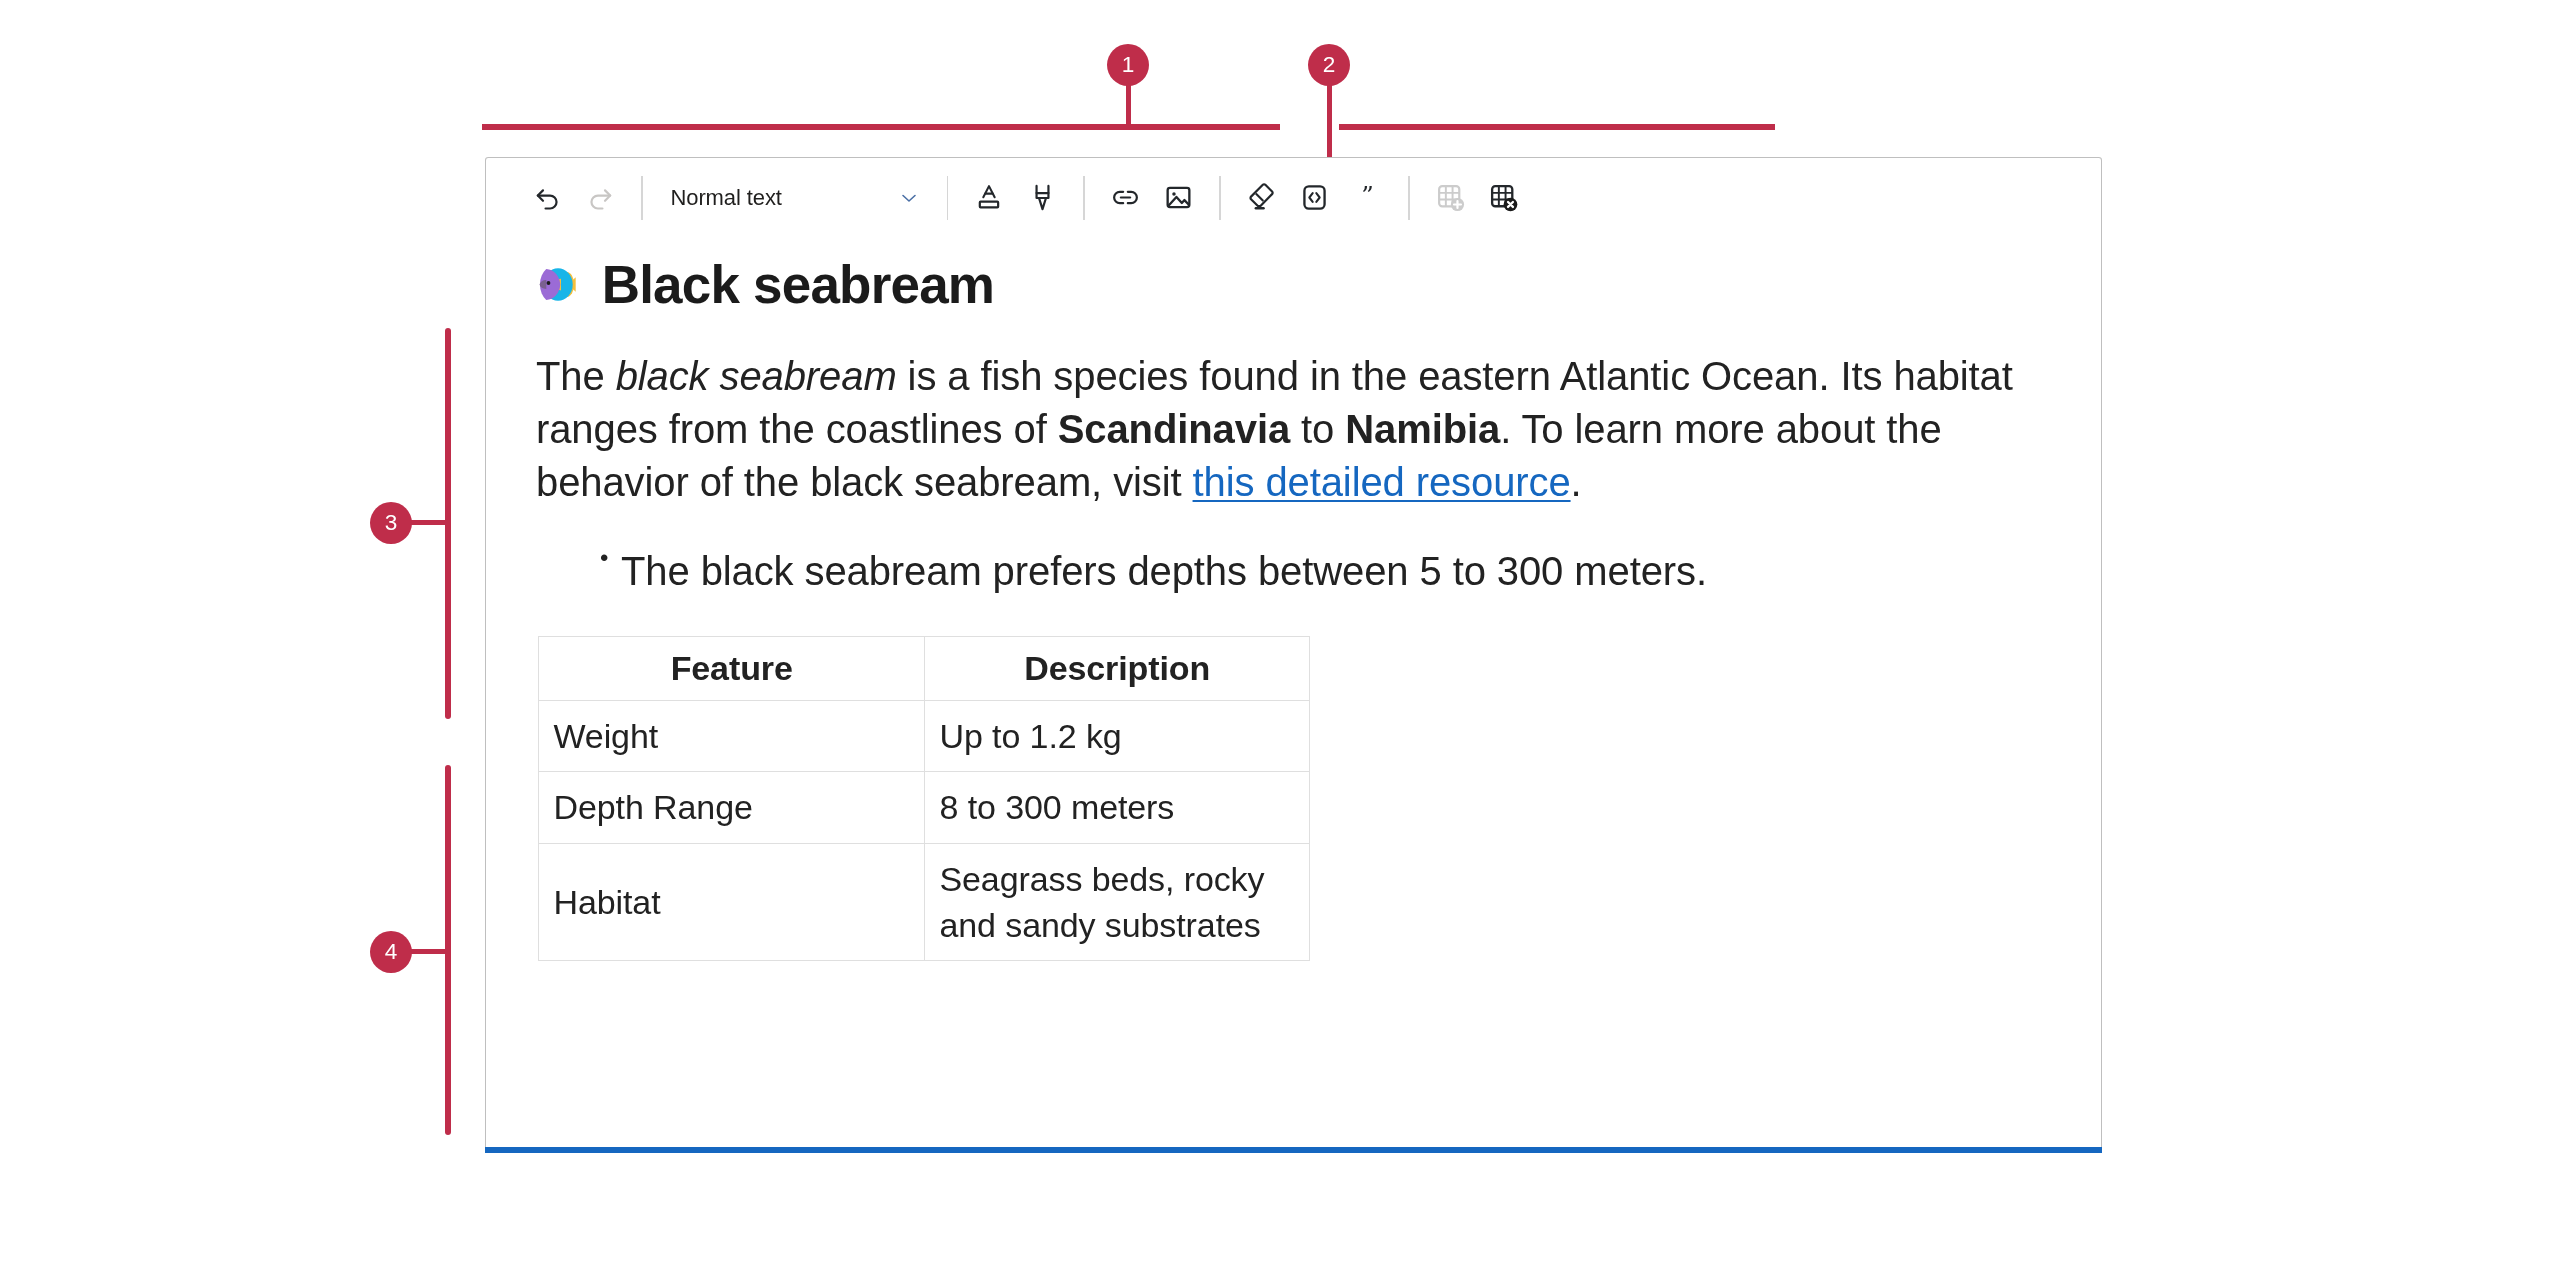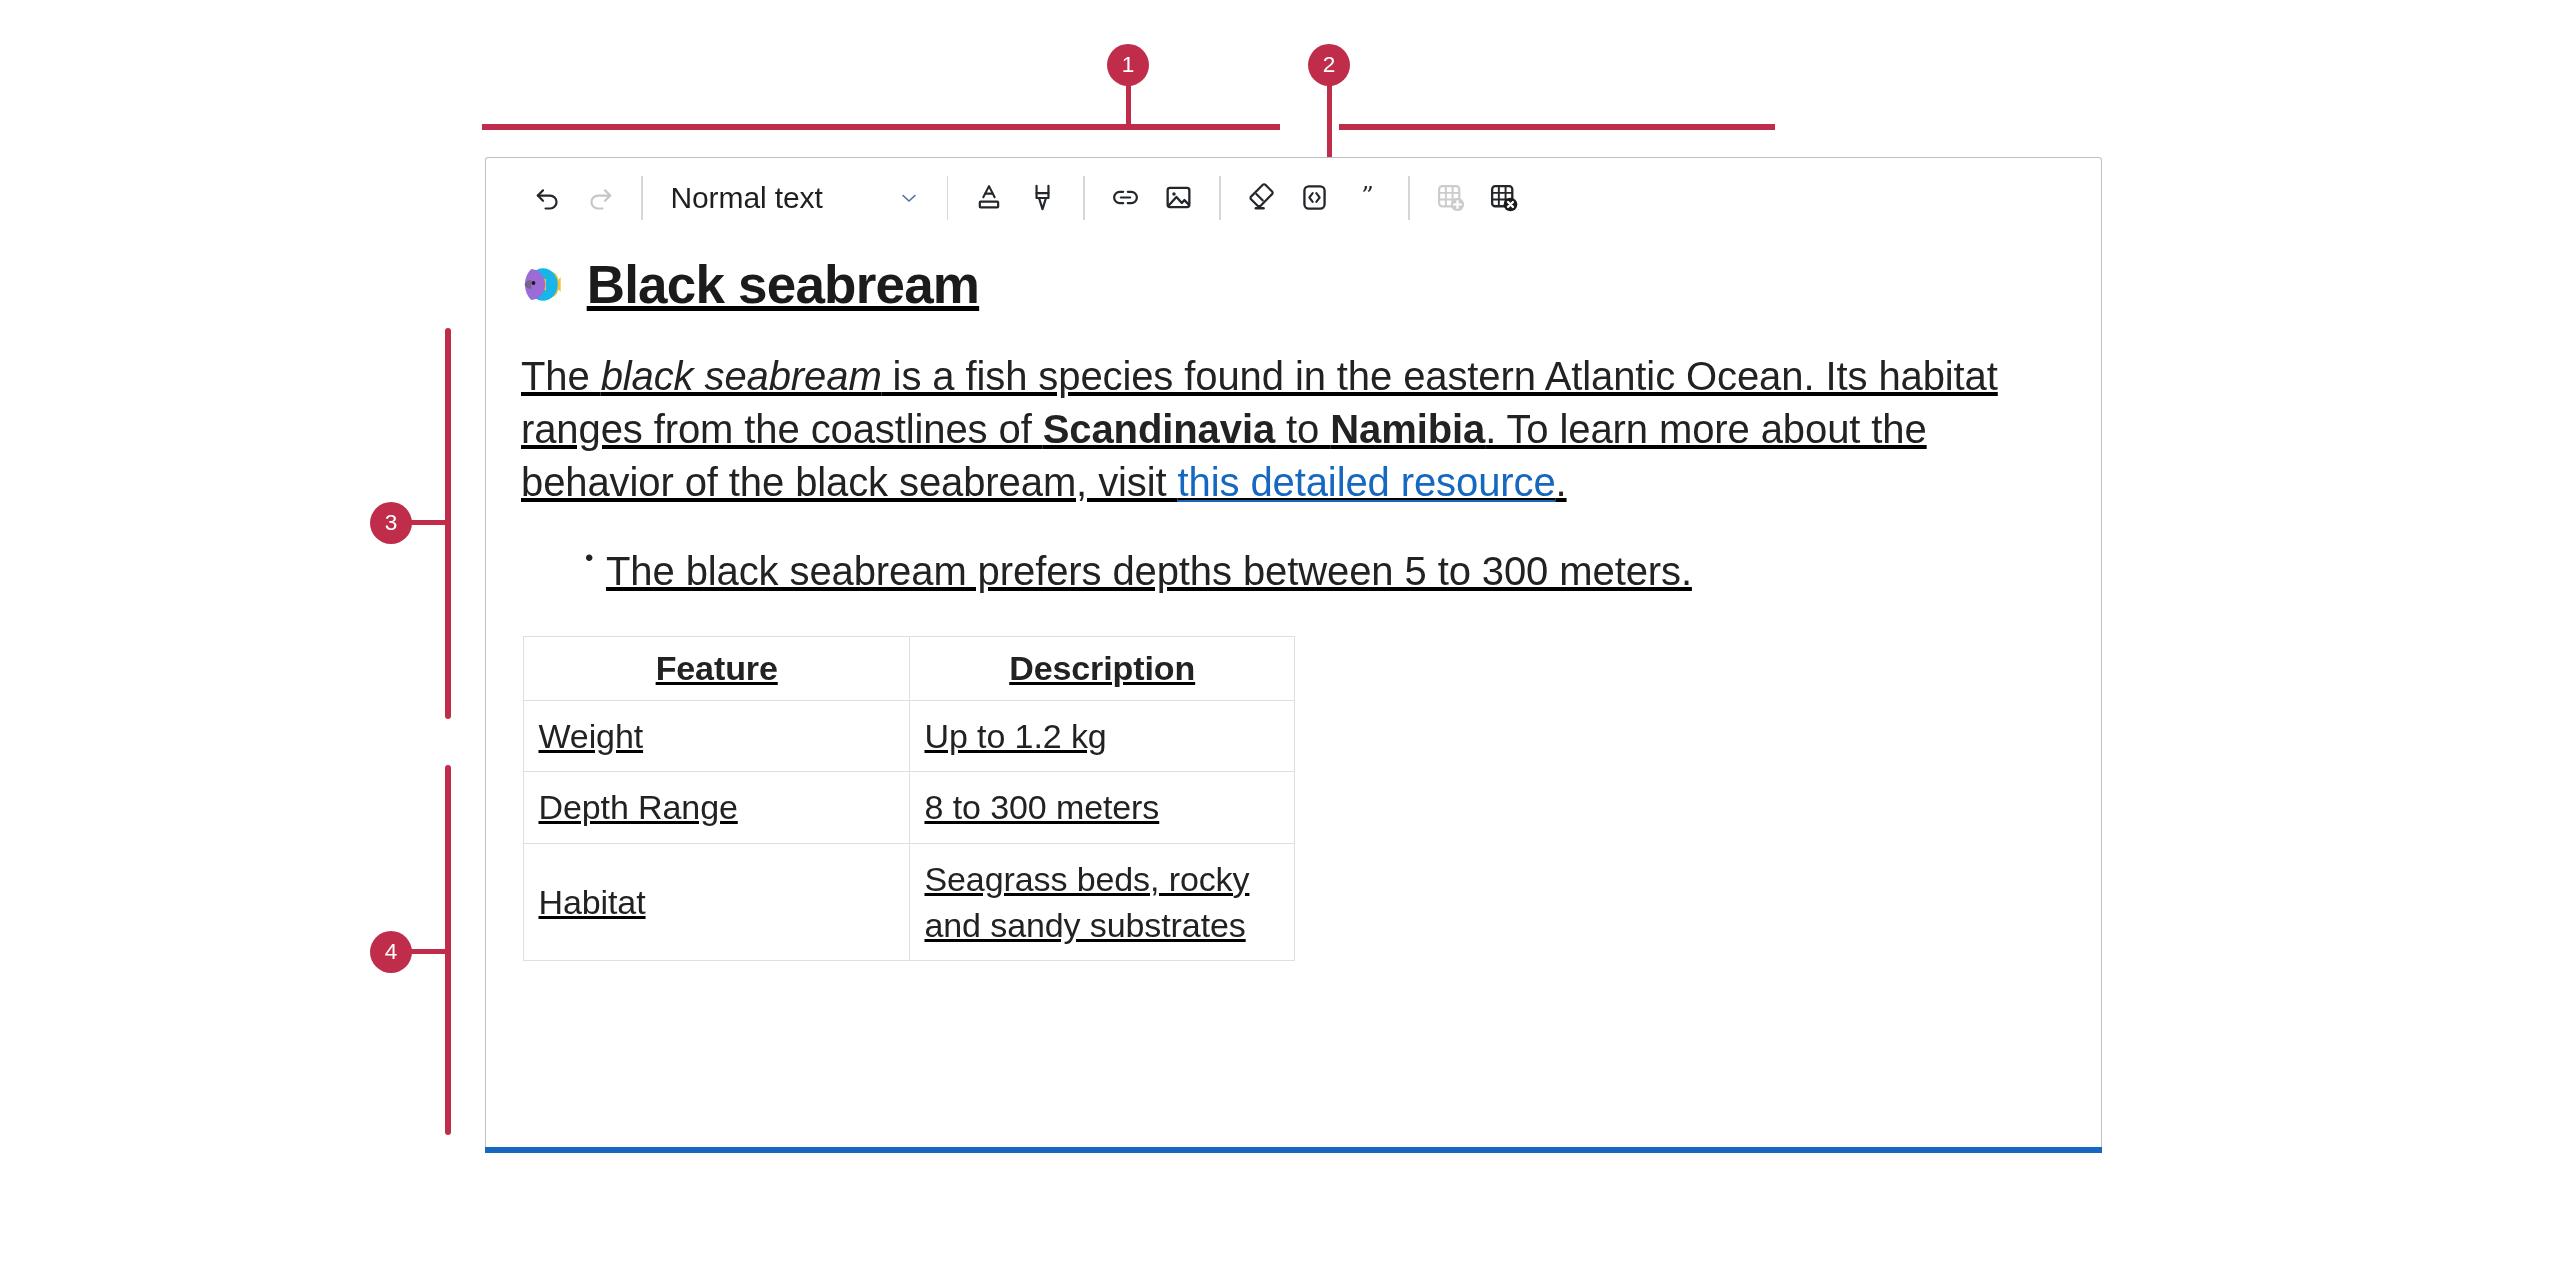--- a/index.html
+++ b/index.html
@@ -60,34 +60,33 @@
     display: flex; align-items: center;
     height: 53px;
     padding: 0 11px 0 13.2px;
     border-radius: 4.4px;
     cursor: pointer;
     flex: 0 0 auto;
     min-width: 275px;
     justify-content: space-between;
   }
   #style-dropdown-label {
-    font-size: 30px;
+    font-size: 22px;
     color: #201f1e;
     letter-spacing: -0.1px;
     white-space: nowrap;
   }
   #style-dropdown-chevron { margin-left: 31px; display: flex; }
 
   
   #doc-body {
     position: absolute;
-    left: 1px; top: 79px;
+    left: 16px; top: 79px;
     width: 100%;
     padding: 0 48px 0 34px;
-    text-decoration: underline;
   }
 
   #doc-title-row {
     display: flex;
     align-items: center;
     margin-top: 21px;
     gap: 18.7px;
   }
   #doc-title-emoji { width: 47px; height: 47px; flex: 0 0 auto; }
   #doc-title-text {

